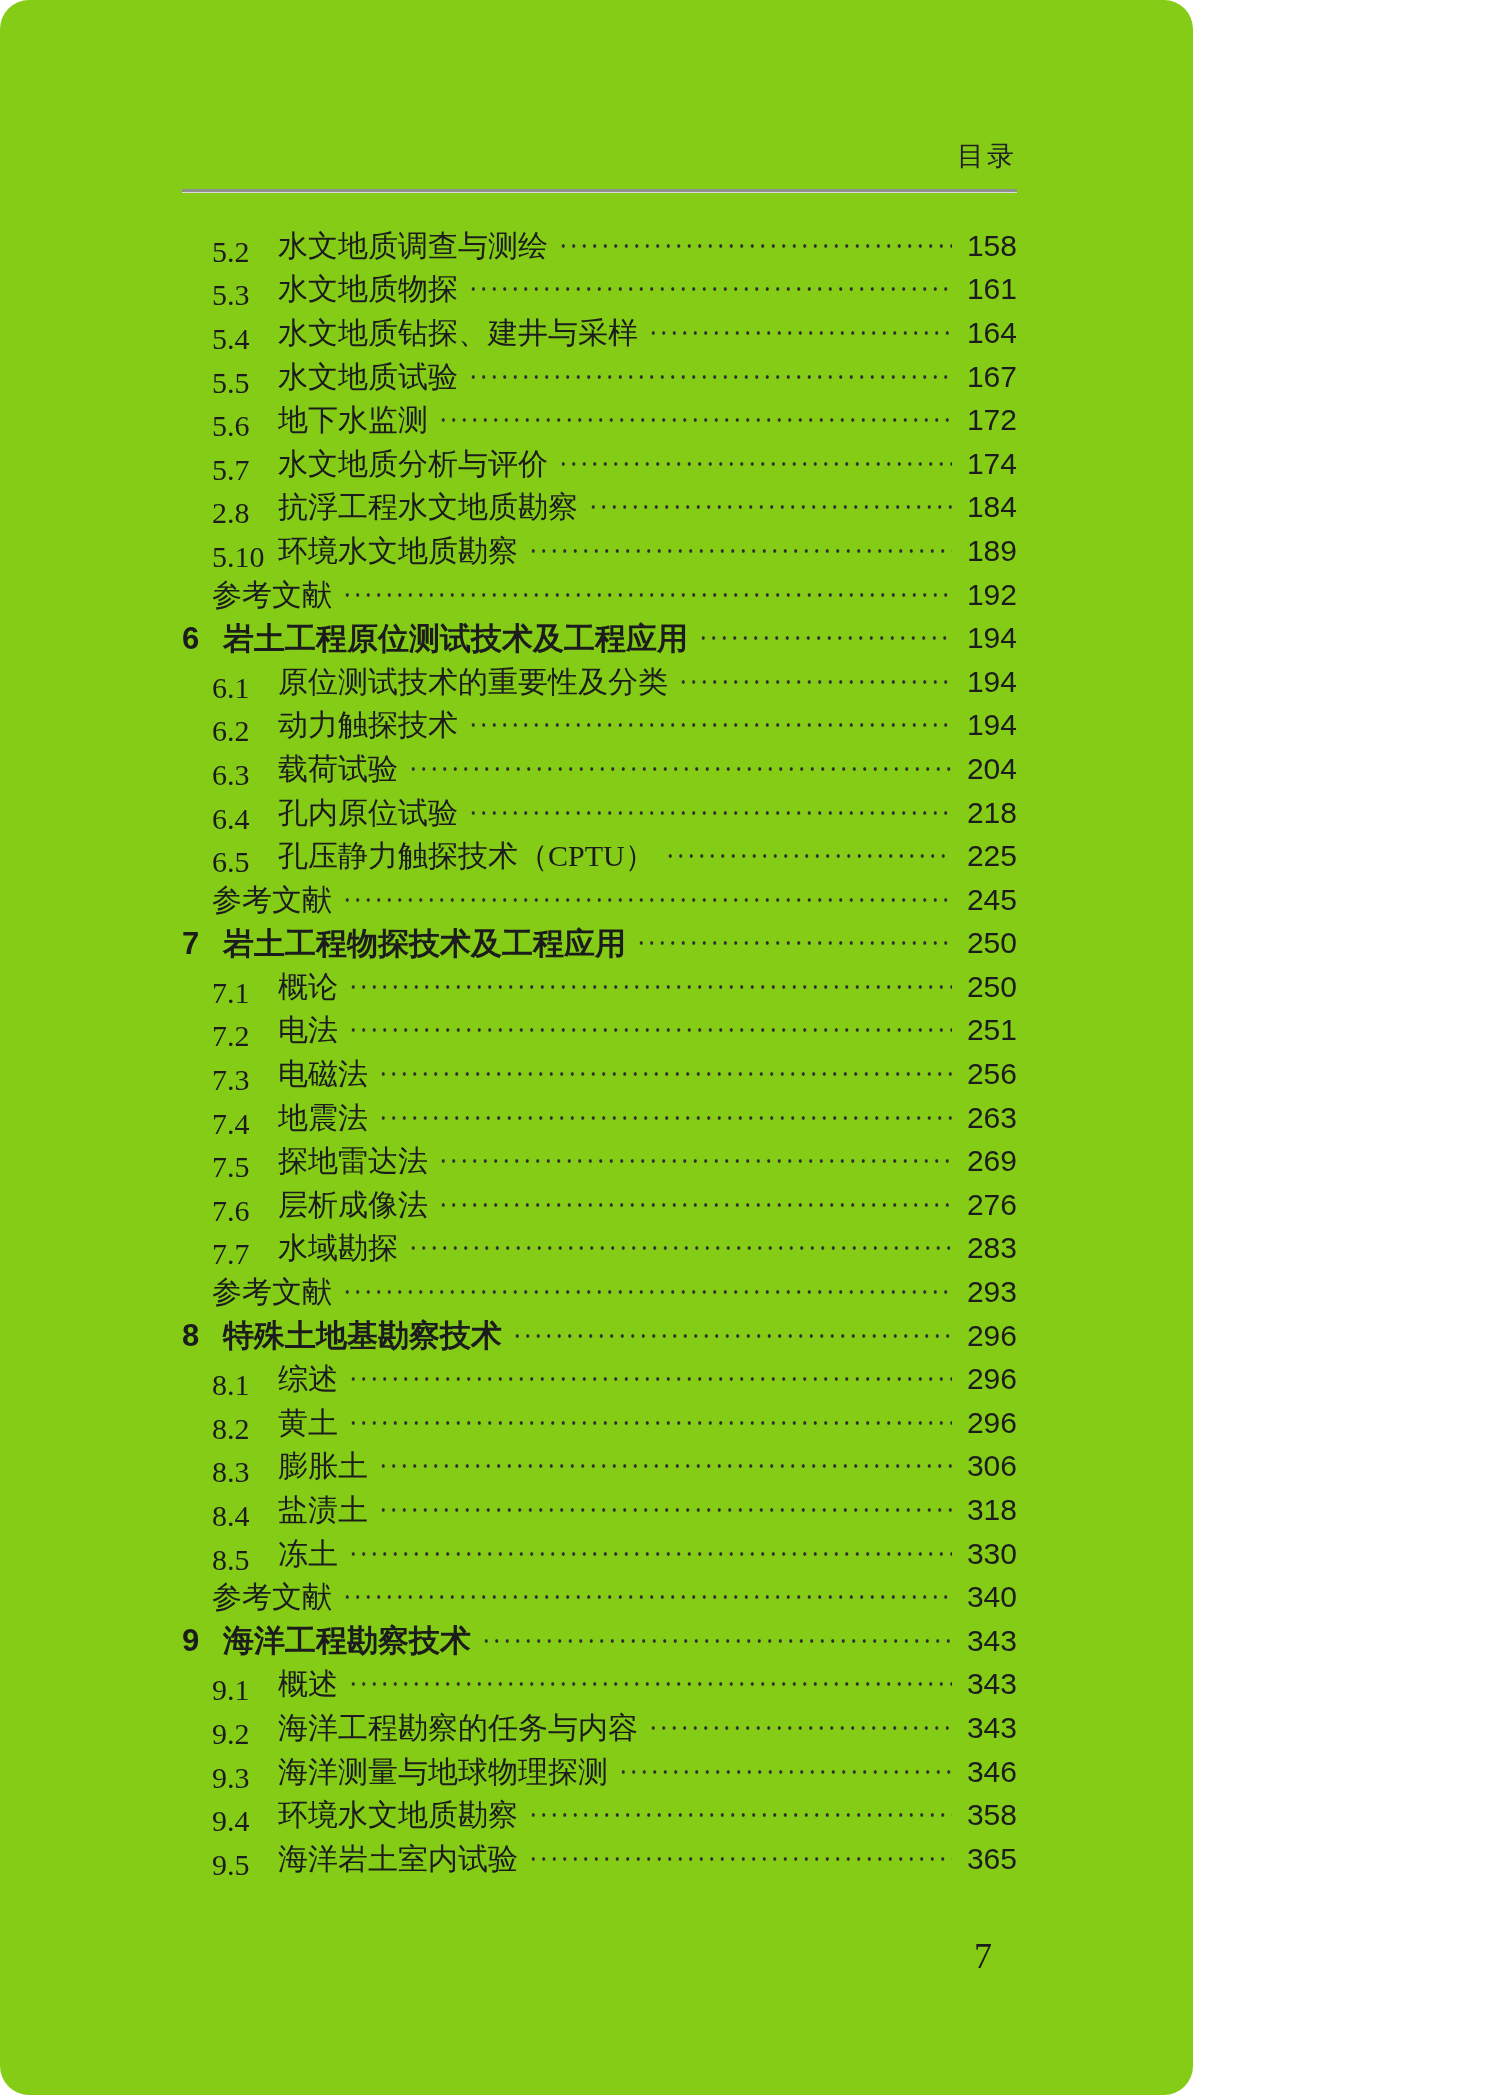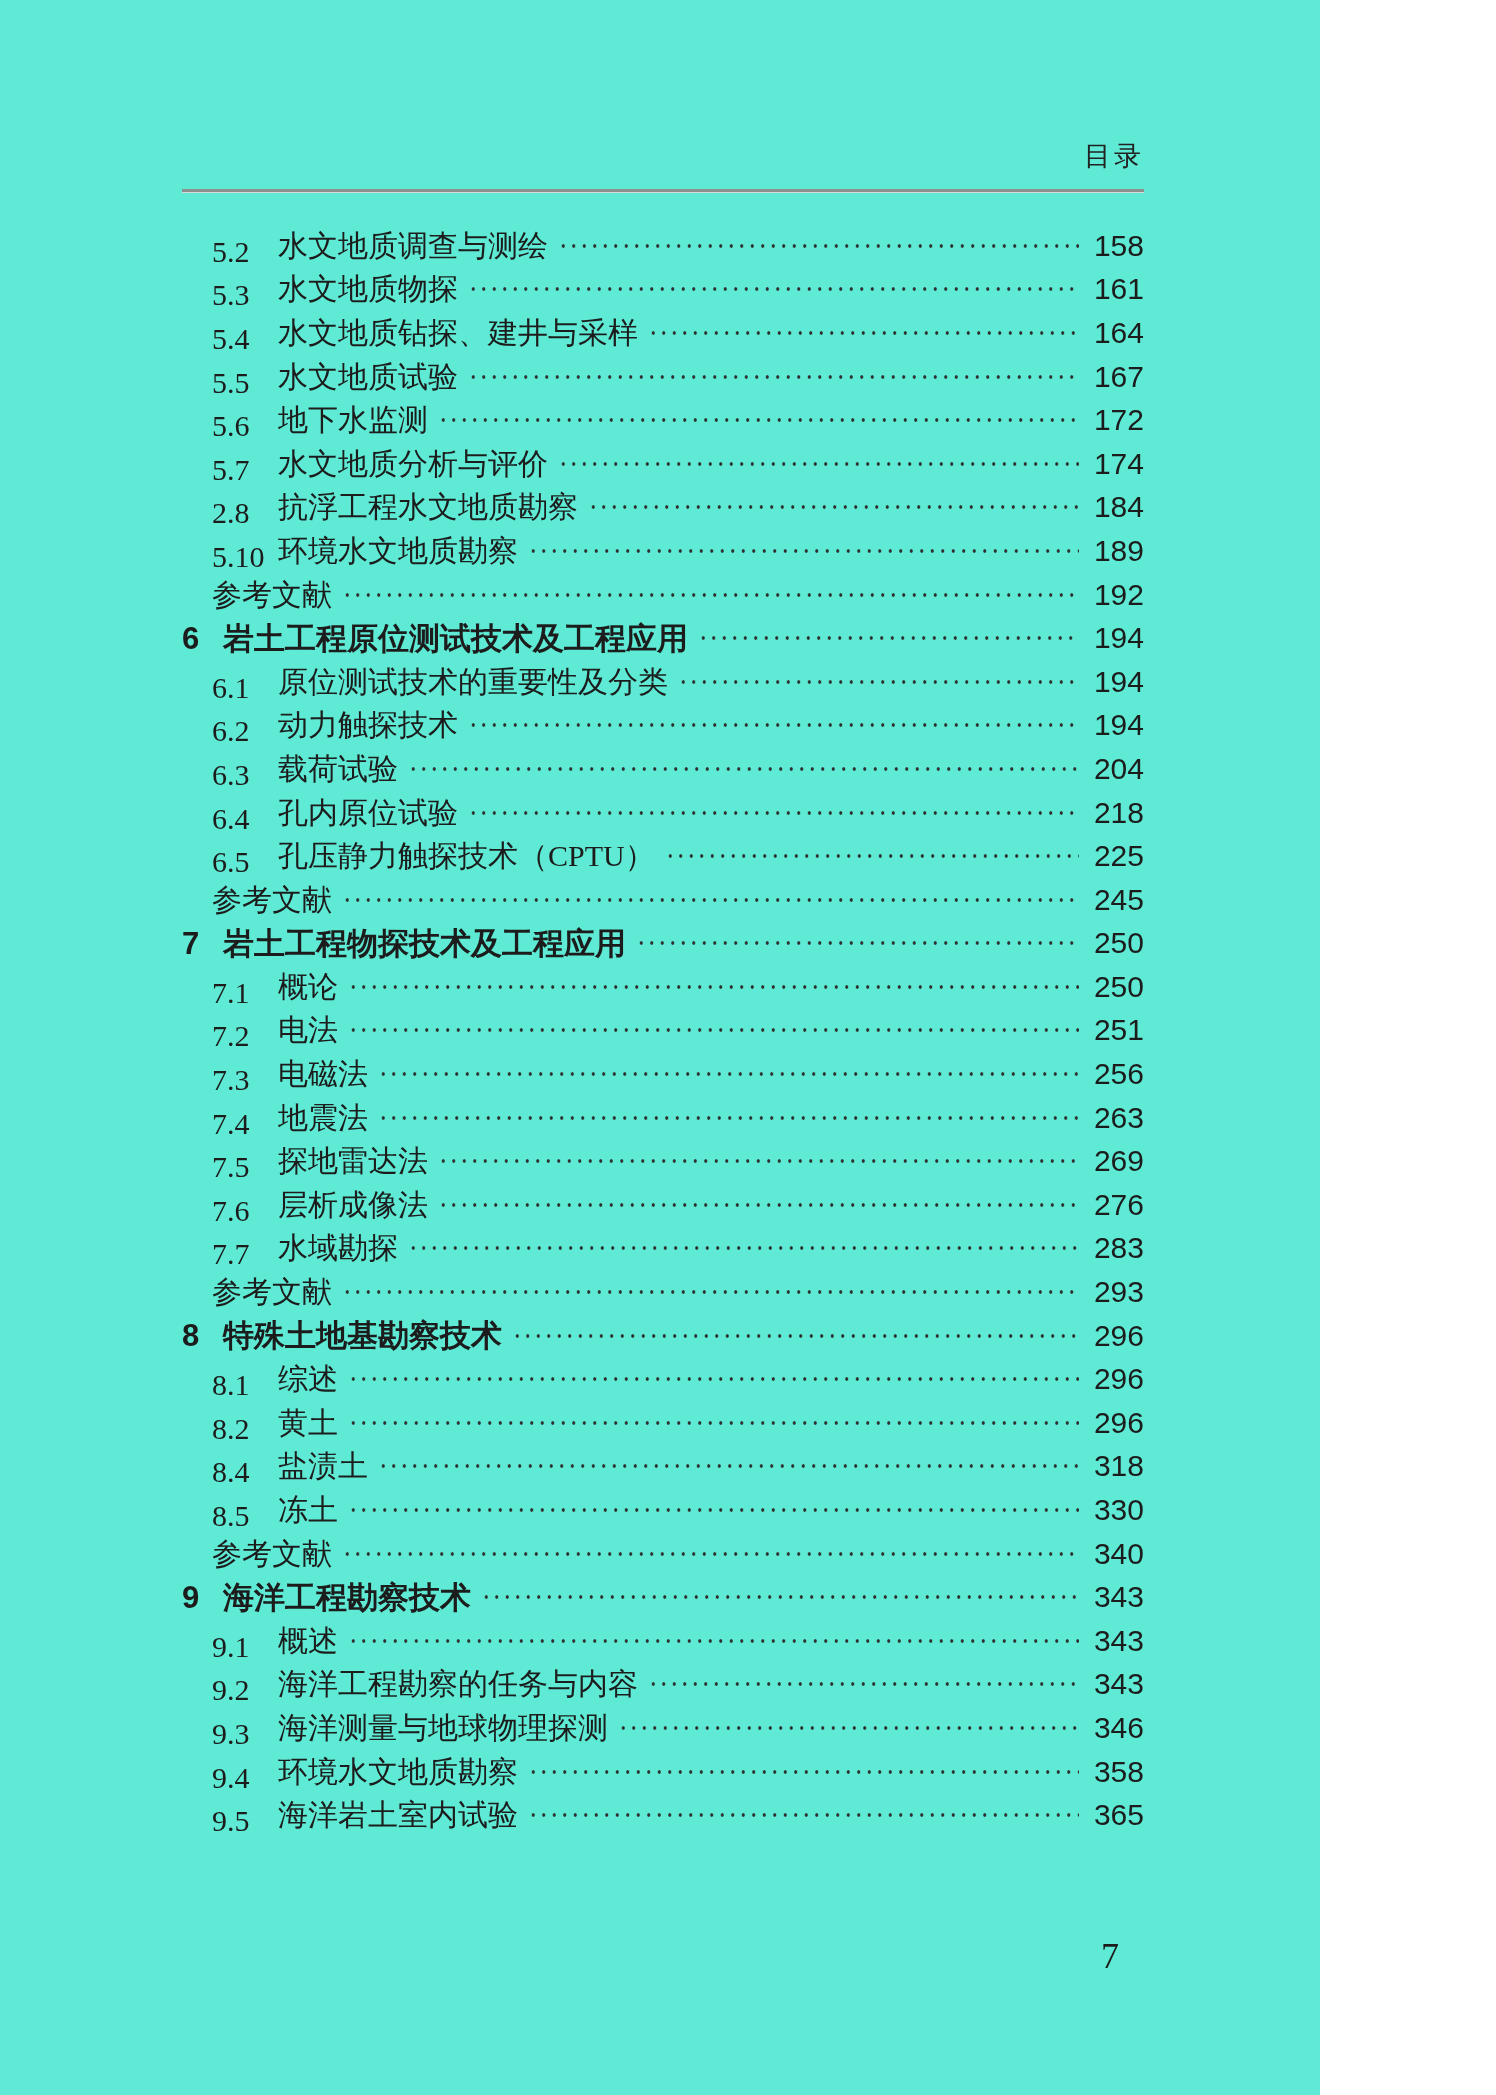--- a/index.html
+++ b/index.html
@@ -2,25 +2,26 @@
 <html><head>
 <meta charset="utf-8">
 <style>
   html, body {
     margin: 0;
     padding: 0;
     background: #ffffff;
   }
   #page {
     position: relative;
-    width: 1320px;
+    width: 1193px;
     height: 2095px;
-    background: #5eead4;
+    background: #84cc16;
     color: #1c1c1c;
     overflow: hidden;
+    border-radius: 29px;
   }
 
   
   #header-title {
     position: absolute;
     top: 143px;
     right: 176px;
     font-family: "Liberation Sans", "DejaVu Sans", sans-serif;
     font-size: 27px;
     letter-spacing: 3px;
@@ -269,20 +270,26 @@
       <span class="dots"></span>
       <span class="page">296</span>
     </div>
       <div class="row section">
       <span class="num">8.2</span>
       <span class="title">黄土</span>
       <span class="dots"></span>
       <span class="page">296</span>
     </div>
       <div class="row section">
+      <span class="num">8.3</span>
+      <span class="title">膨胀土</span>
+      <span class="dots"></span>
+      <span class="page">306</span>
+    </div>
+      <div class="row section">
       <span class="num">8.4</span>
       <span class="title">盐渍土</span>
       <span class="dots"></span>
       <span class="page">318</span>
     </div>
       <div class="row section">
       <span class="num">8.5</span>
       <span class="title">冻土</span>
       <span class="dots"></span>
       <span class="page">330</span>

